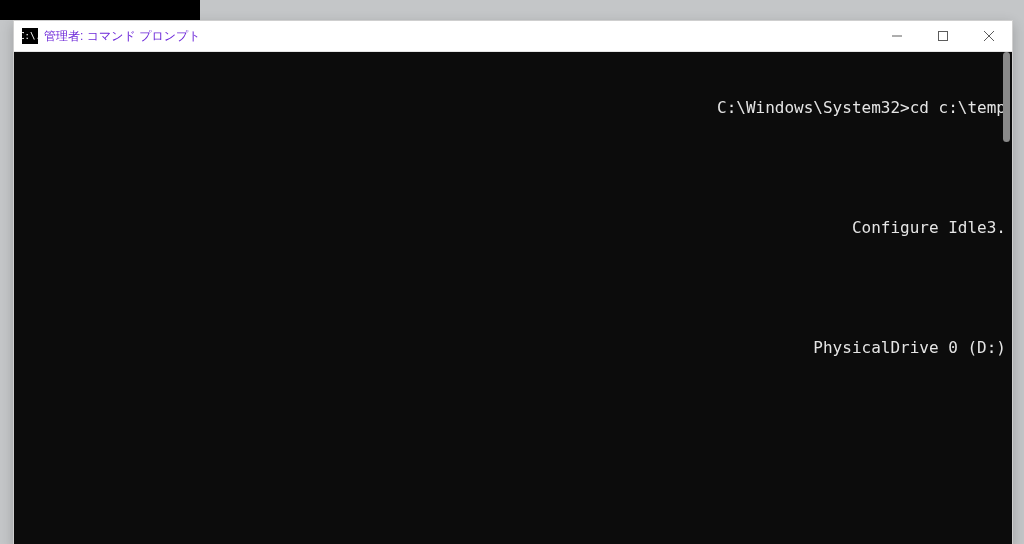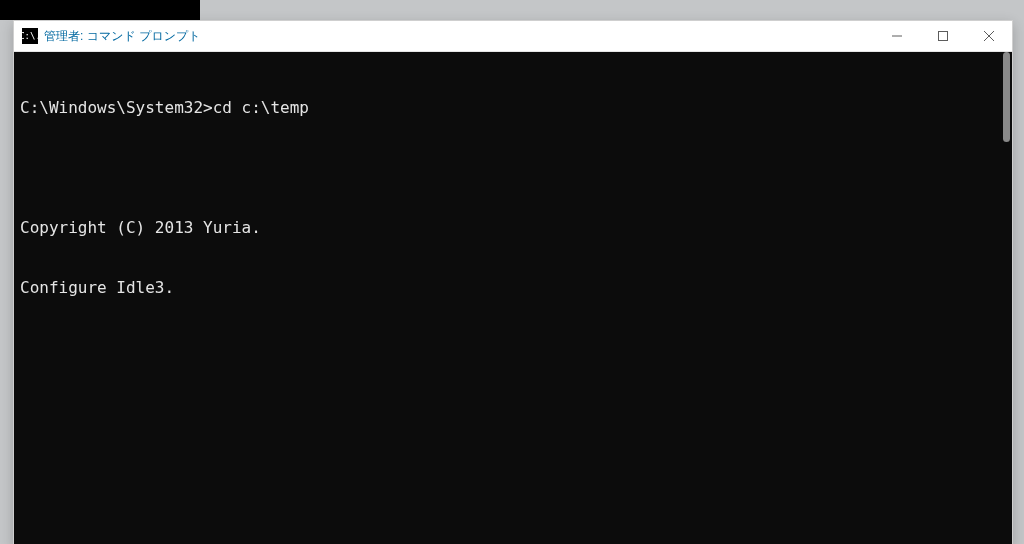--- a/index.html
+++ b/index.html
@@ -10,28 +10,28 @@
   }
   .titlebar{
     height:30px;background:#fff;display:flex;align-items:center;
     border-bottom:1px solid #e5e5e5;flex:0 0 auto;
   }
   .titlebar .icon{
     width:16px;height:16px;margin:0 6px 0 8px;
     background:#000;display:flex;align-items:center;justify-content:center;
   }
   .titlebar .icon span{color:#fff;font-size:9px;font-family:monospace;line-height:1;}
-  .title-text{font-size:12px;color:#0369a1;}
+  .title-text{font-size:12px;color:#6d28d9;}
   .win-controls{margin-left:auto;display:flex;height:100%;}
   .win-btn{width:46px;display:flex;align-items:center;justify-content:center;color:#5c5c5c;}
   .win-btn svg{width:10px;height:10px;stroke:#5c5c5c;stroke-width:1;fill:none;}
   .term{
     flex:1 1 auto;background:#0c0c0c;color:#e5e5e5;
     font-family:"MS Gothic","Consolas",monospace;font-size:16px;line-height:20px;
-    padding:6px 0 0 0;white-space:pre;position:relative;overflow:hidden;
+    padding:6px 0 0 0;white-space:pre;position:relative;overflow:hidden;text-align:right;
   }
   .term .line{padding:0 6px;}
   .blank{height:20px;}
   .scroll-thumb{
     position:absolute;top:31px;right:2px;width:7px;height:90px;
     background:#8a8a8a;border-radius:4px;
   }
   
   .bg-strip-top{position:absolute;left:0;top:0;width:200px;height:20px;background:#000;}
 </style>
@@ -62,23 +62,23 @@
             <line x1="0" y1="0" x2="10" y2="10"></line>
             <line x1="10" y1="0" x2="0" y2="10"></line>
           </svg>
       </div>
     </div>
   </div>
 
   <div class="term">
     <div class="line"><span>C:\Windows\System32&gt;</span><span>cd c:\temp</span></div>
     <div class="blank"></div>
-    <div class="line">Copyright (C) 2013 Yuria.</div>
     <div class="line">Configure Idle3.</div>
     <div class="blank"></div>
+    <div class="line">PhysicalDrive 0 (D:)</div>
     
     
     
     
     
     
     
     
     
     

